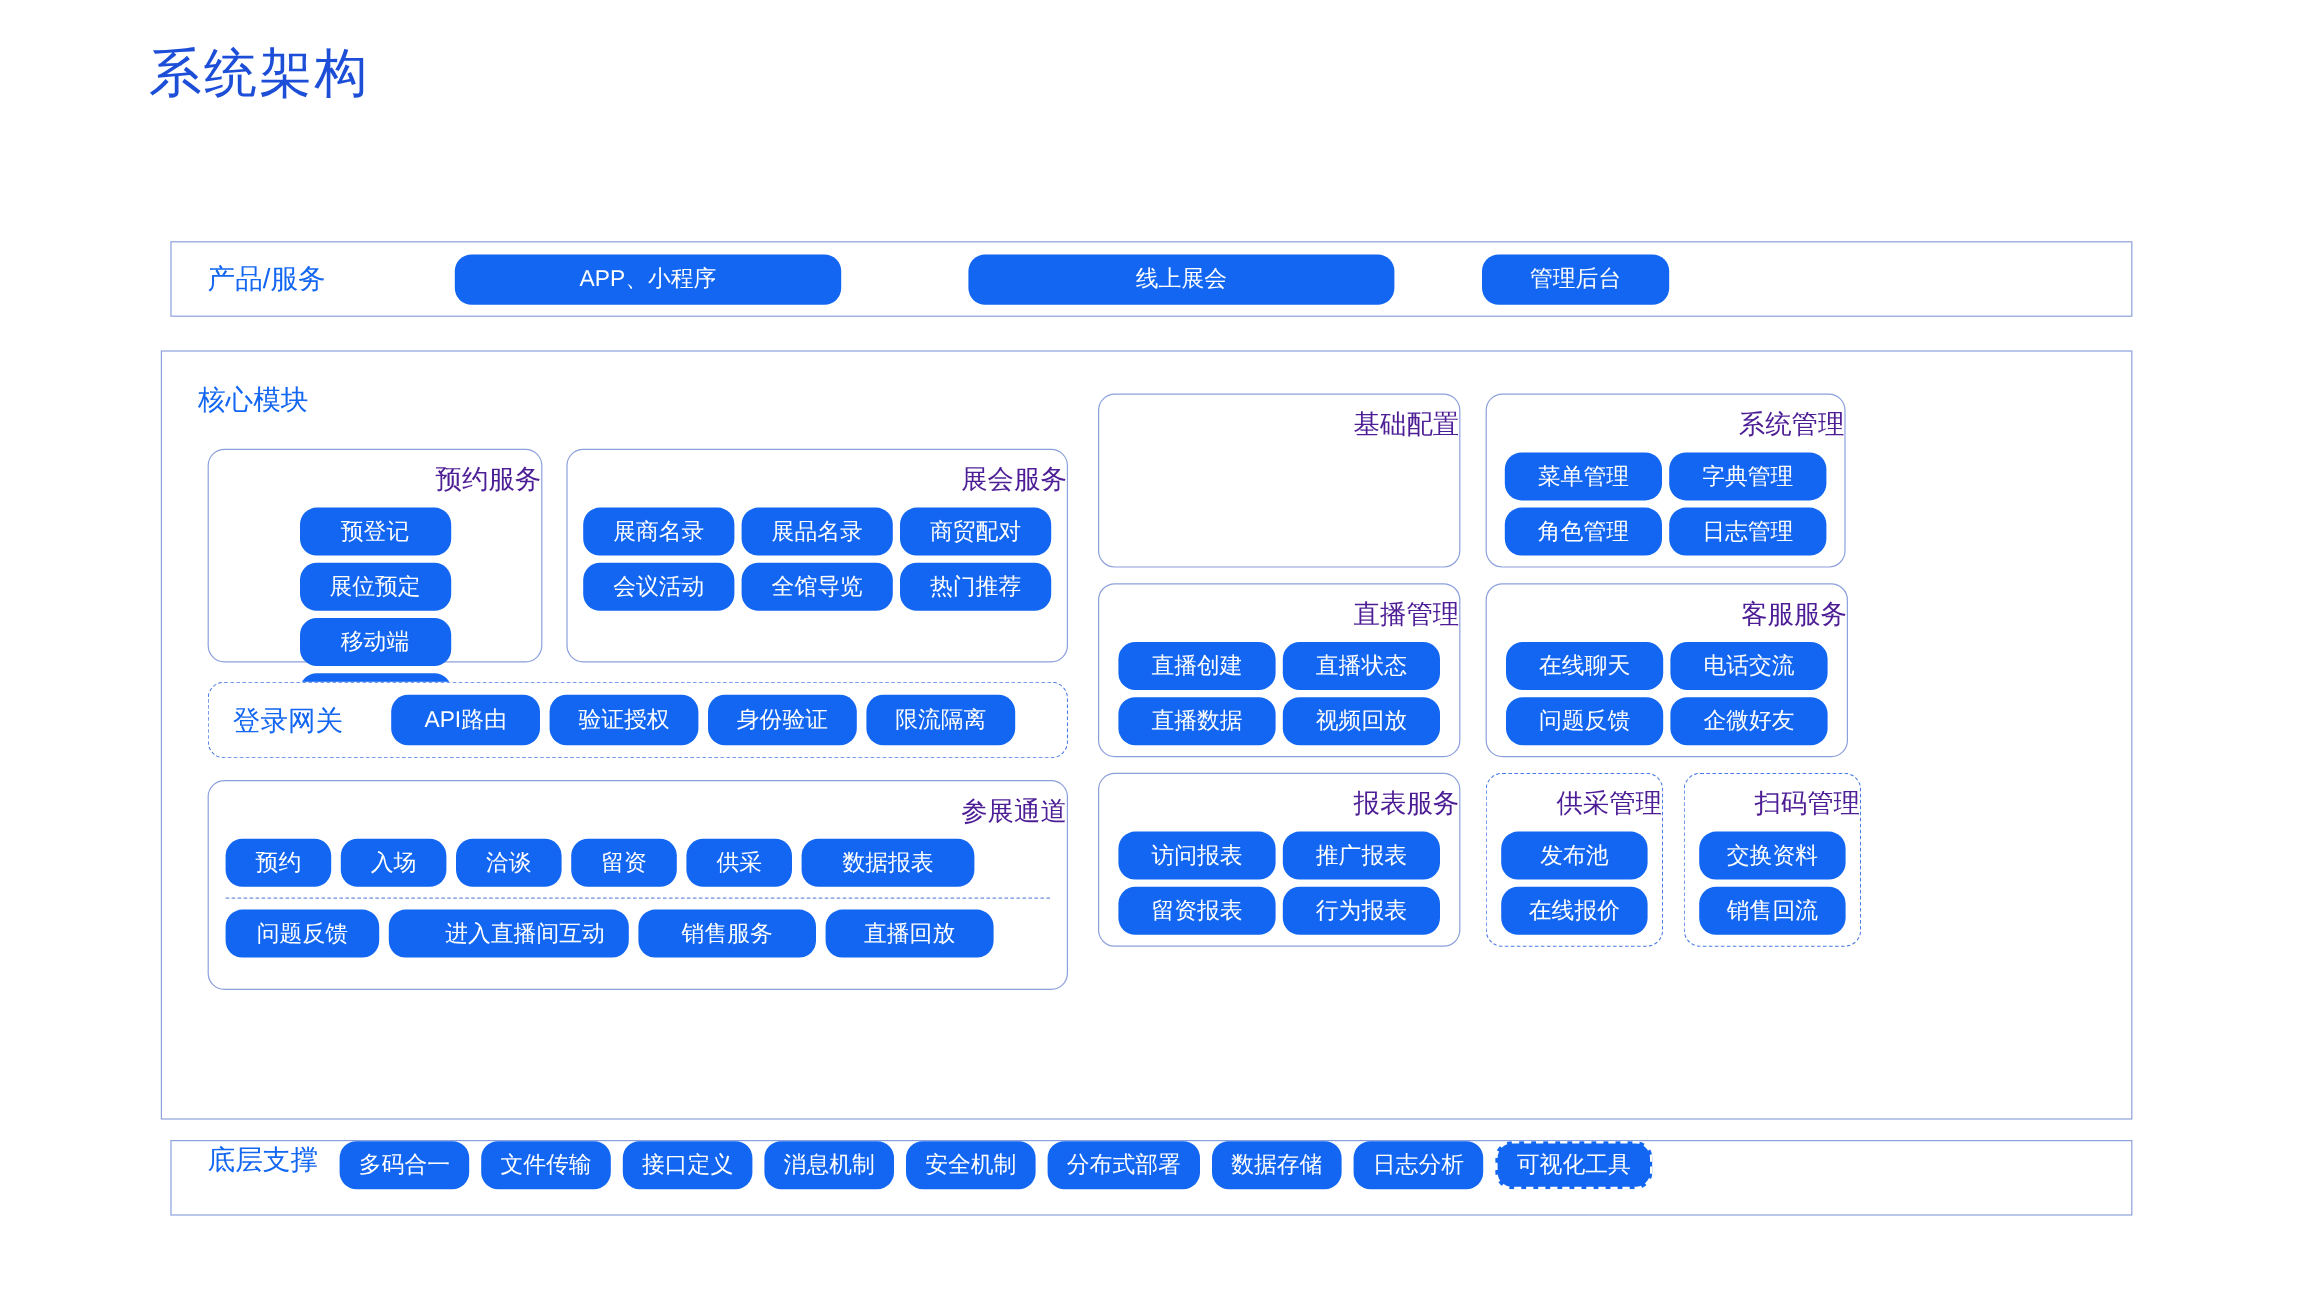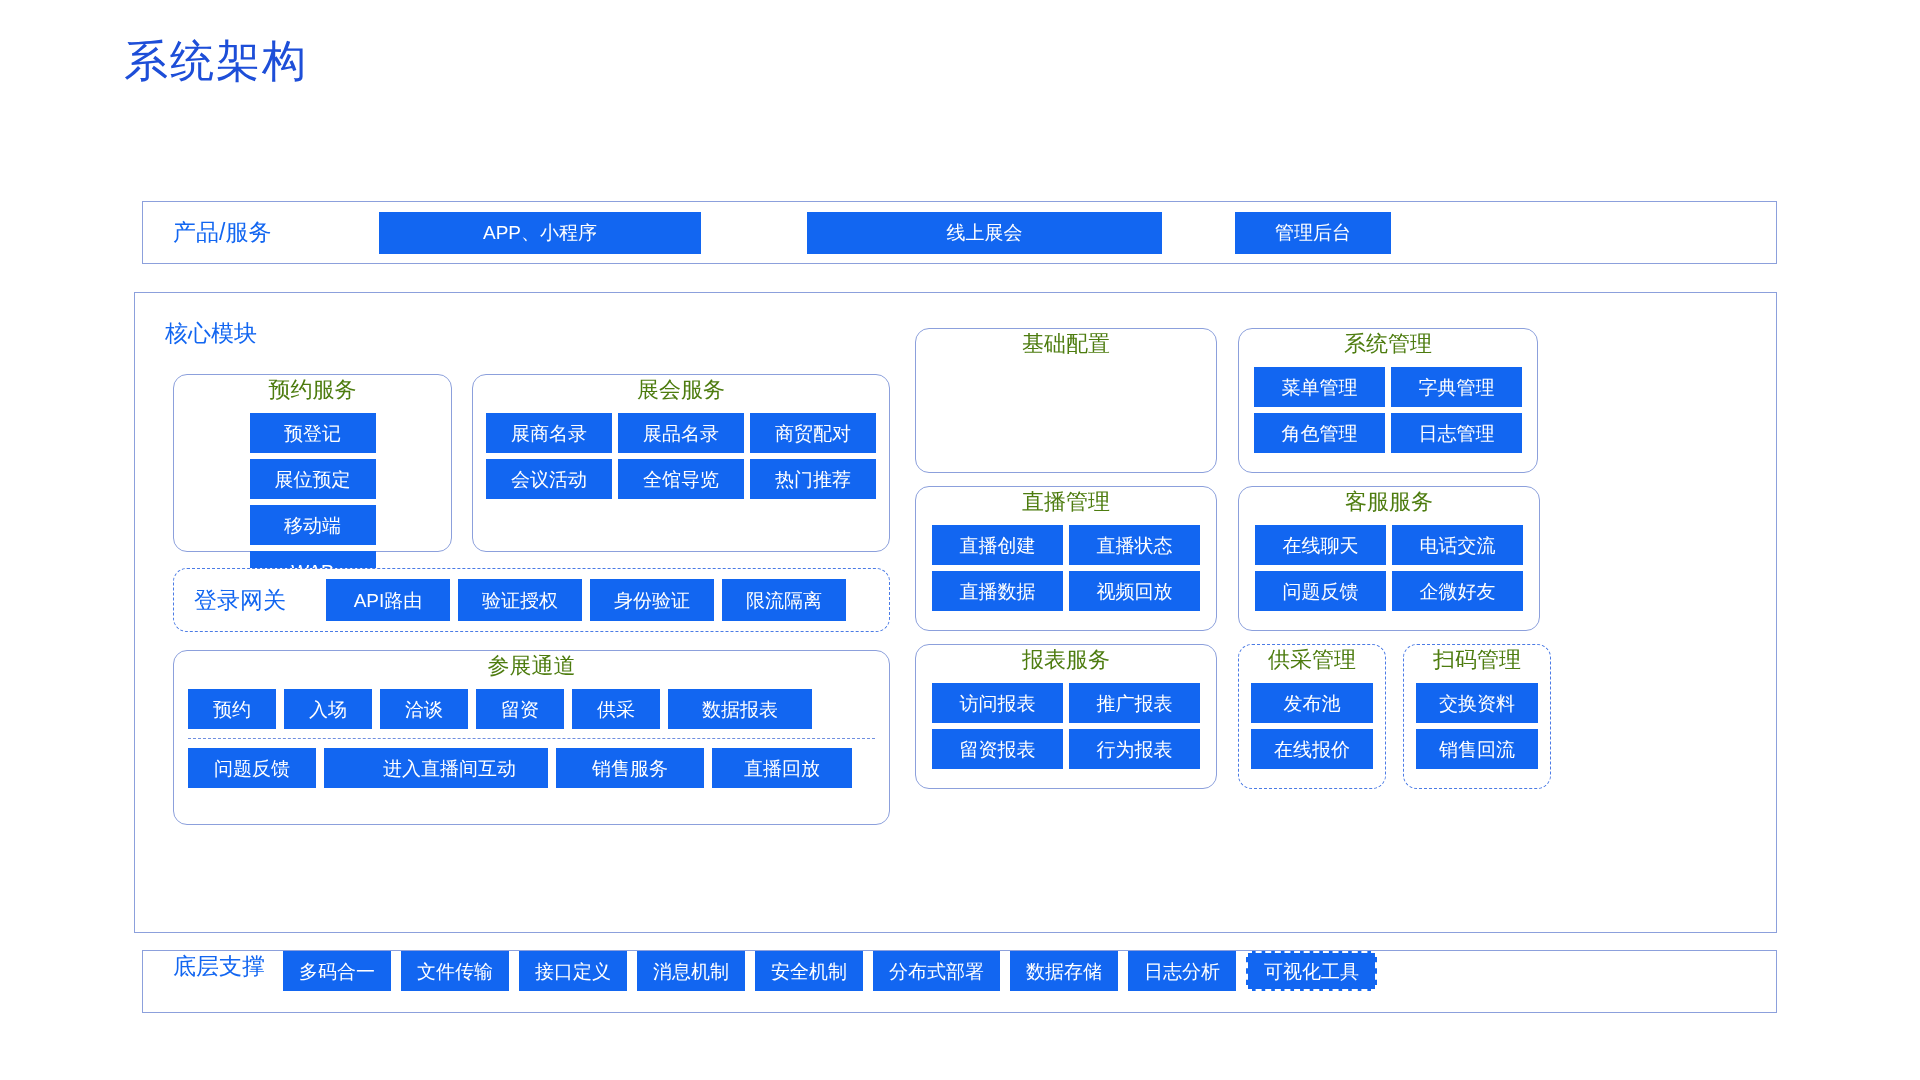--- a/index.html
+++ b/index.html
@@ -36,20 +36,21 @@
   .chip {
     background: #1266F1;
     color: #ffffff;
     display: flex;
     align-items: center;
     justify-content: center;
     font-size: 19px;
     line-height: 1;
     white-space: nowrap;
     box-sizing: border-box;
+    border-radius: 14px;
   }
   .chip.dashed-chip {
     background: #1266F1;
     border: 2px dashed #ffffff;
   }
 
   
   .layer {
     position: absolute;
     border: 1.5px solid #8CA0DC;
@@ -101,24 +102,25 @@
     border: 1.5px solid #8CA0DC;
     border-radius: 14px;
     background: #ffffff;
     box-sizing: border-box;
   }
   .card.dashed {
     border-style: dashed;
     border-color: #4B7BE5;
   }
   .card-title {
-    text-align: center;
+    text-align: right;
     font-size: 22px;
-    color: #4d7c0f;
+    color: #4c1d95;
     white-space: nowrap;
+    margin-top: 10px;
     margin-bottom: 8px;
   }
   .chip-grid {
     display: flex;
     flex-wrap: wrap;
     gap: 6px;
     padding: 0 10px 12px 10px;
     justify-content: center;
   }
 
@@ -153,21 +155,21 @@
   .channel-divider {
     margin: 9px 14px 9px 14px;
     border-top: 1.5px dashed #6F8FE0;
     height: 0;
   }
   #channel-row-2 {
     display: flex; gap: 8px; padding: 0 14px 0 14px; box-sizing: border-box;
   }
   #channel-row-2 .chip { height: 40px; }
   #channel-row-2 .chip:nth-child(1) { width: 128px; }
-  #channel-row-2 .chip:nth-child(2) { width: 224px; padding-left: 27px; }
+  #channel-row-2 .chip:nth-child(2) { width: 200px; padding-left: 27px; }
   #channel-row-2 .chip:nth-child(3) { width: 148px; }
   #channel-row-2 .chip:nth-child(4) { width: 140px; }
 
   
   #card-baseconf { left: 780px; top: 35px; width: 302px; height: 145px; }
   #card-sysmgmt  { left: 1103px; top: 35px; width: 300px; height: 145px; }
   #card-live     { left: 780px; top: 193px; width: 302px; height: 145px; }
   #card-support  { left: 1103px; top: 193px; width: 302px; height: 145px; }
   #card-baseconf .chip, #card-sysmgmt .chip,
   #card-live .chip, #card-support .chip { height: 40px; width: 131px; }

